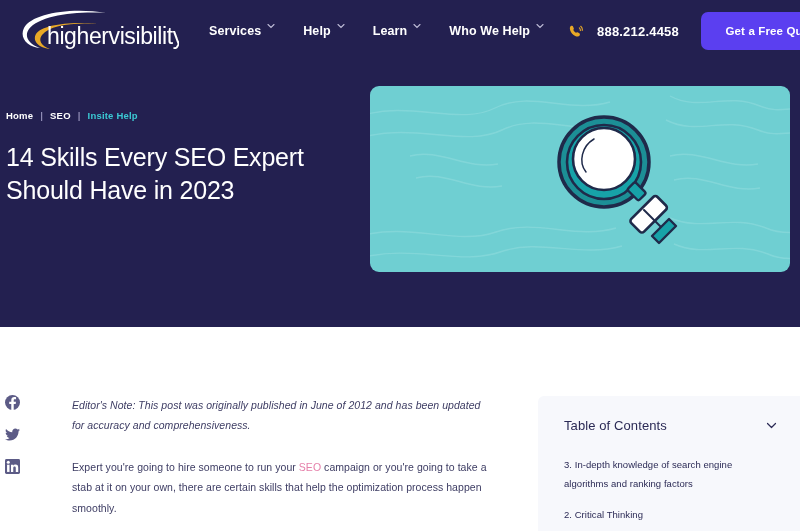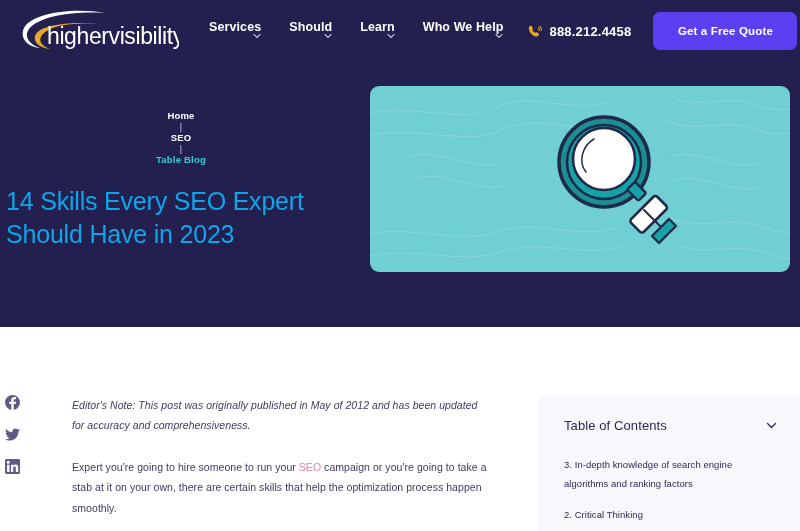--- a/index.html
+++ b/index.html
@@ -32,41 +32,41 @@
     flex: 0 0 auto;
   }
   .logo-svg { position: absolute; top: 0; left: 0; }
 
   .nav {
     display: flex; align-items: center;
     margin-left: 30px;
     flex: 0 0 auto;
   }
   .nav-item {
-    display: flex; align-items: flex-end;
+    display: flex; align-items: flex-start;
     color: #ffffff;
     font-size: 12.5px; font-weight: bold;
     letter-spacing: .1px;
     margin-right: 28px;
     white-space: nowrap;
     cursor: pointer;
-    flex-direction: column;
   }
   .nav-item .chev {
     display: inline-block;
     margin-left: 6px;
     width: 8px; height: 8px;
     position: relative; top: -2px;
   }
   .chev svg { display: block; }
 
   .phone-block {
     display: flex; align-items: flex-end;
     margin-left: -4px;
     flex: 0 0 auto;
+    gap: 7px;
   }
   .phone-icon { width: 15px; height: 15px; margin-right: 7px; display: block; }
   .phone-num {
     color: #ffffff; font-size: 13px; font-weight: bold;
     letter-spacing: .2px; white-space: nowrap;
     cursor: pointer;
   }
 
   .cta-btn {
     margin-left: 22px;
@@ -85,28 +85,27 @@
   .hero-left {
     position: absolute;
     left: 6px; top: 110px;
     width: 350px;
   }
   .breadcrumb {
     display: flex; align-items: center;
     font-size: 9.5px; font-weight: bold;
     letter-spacing: .2px;
     margin-bottom: 20px;
-    flex-direction: column;
   }
   .bc-item { color: #ffffff; cursor: pointer; }
   .bc-item.teal { color: #3BC9D4; }
   .bc-sep { color: #8f8cb5; margin: 0 7px; }
 
   .hero-title {
-    color: #0ea5e9;
+    color: #ffffff;
     font-size: 25px;
     font-weight: normal;
     line-height: 1.32;
     letter-spacing: -.2px;
     margin-bottom: 22px;
   }
 
   .byline { display: flex; align-items: center; }
   .avatar {
     width: 26px; height: 26px; border-radius: 50%;
@@ -234,21 +233,21 @@
     <nav class="nav">
       <div class="nav-item">
         <span>Services</span>
         <span class="chev">
           <svg width="8" height="8" viewBox="0 0 8 8">
               <path d="M1 2.5 L4 5.5 L7 2.5" stroke="#bdbbd6" stroke-width="1.1" fill="none" stroke-linecap="round"></path>
             </svg>
         </span>
       </div>
       <div class="nav-item">
-        <span>Should</span>
+        <span>Help</span>
         <span class="chev">
           <svg width="8" height="8" viewBox="0 0 8 8">
               <path d="M1 2.5 L4 5.5 L7 2.5" stroke="#bdbbd6" stroke-width="1.1" fill="none" stroke-linecap="round"></path>
             </svg>
         </span>
       </div>
       <div class="nav-item">
         <span>Learn</span>
         <span class="chev">
           <svg width="8" height="8" viewBox="0 0 8 8">
@@ -277,21 +276,21 @@
 
     <button class="cta-btn">Get a Free Quote</button>
   </div>
 
   <div class="hero-left">
     <div class="breadcrumb">
       <span class="bc-item">Home</span>
       <span class="bc-sep">|</span>
       <span class="bc-item">SEO</span>
       <span class="bc-sep">|</span>
-      <span class="bc-item teal">Table Blog</span>
+      <span class="bc-item teal">Insite Help</span>
     </div>
 
     <h1 class="hero-title">14 Skills Every SEO Expert Should Have in 2023</h1>
 
   </div>
 
   <div class="hero-img">
     <svg width="420" height="186" viewBox="0 0 420 186">
       <g stroke="#86D8DA" stroke-width="1.4" fill="none" opacity="0.85">
         <path d="M-10 30 C40 14 90 40 125 22 C160 4 200 28 240 16"></path>
@@ -333,21 +332,21 @@
     </svg>
     <svg class="share-icon" viewBox="0 0 16 16">
       <rect x="0" y="0" width="16" height="16" rx="1.5" fill="#5C5B86"></rect>
       <rect x="2.2" y="6.1" width="2.6" height="7.7" fill="#ffffff"></rect>
       <circle cx="3.5" cy="3.4" r="1.6" fill="#ffffff"></circle>
       <path d="M6.4 6.1h2.5v1.1c.4-.7 1.2-1.3 2.4-1.3 2 0 2.8 1.2 2.8 3.4v4.5h-2.6V9.8c0-1.1-.4-1.7-1.3-1.7-.8 0-1.3.5-1.4 1.4v4.3H6.4V6.1z" fill="#ffffff"></path>
     </svg>
   </div>
 
   <div class="article">
-    <p class="editor-note">Editor's Note: This post was originally published in May of 2012 and has been updated for accuracy and comprehensiveness.</p>
+    <p class="editor-note">Editor's Note: This post was originally published in June of 2012 and has been updated for accuracy and comprehensiveness.</p>
     <p class="body-para">
       <span>Expert you're going to hire someone to run your </span><span class="inline-link">SEO</span><span> campaign or you're going to take a stab at it on your own, there are certain skills that help the optimization process happen smoothly.</span>
     </p>
   </div>
 </div>
 
 <div class="toc">
   <div class="toc-head">
     <span class="toc-title">Table of Contents</span>
     <svg class="toc-chev" viewBox="0 0 13 13">

